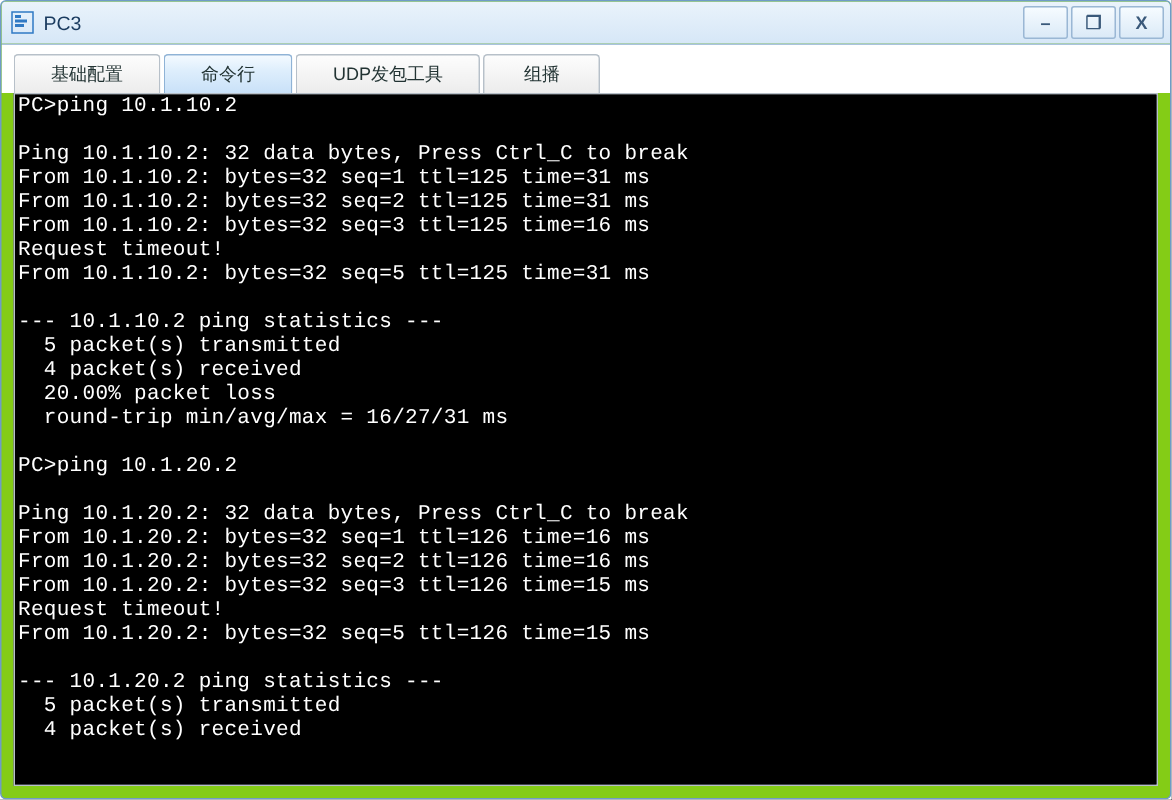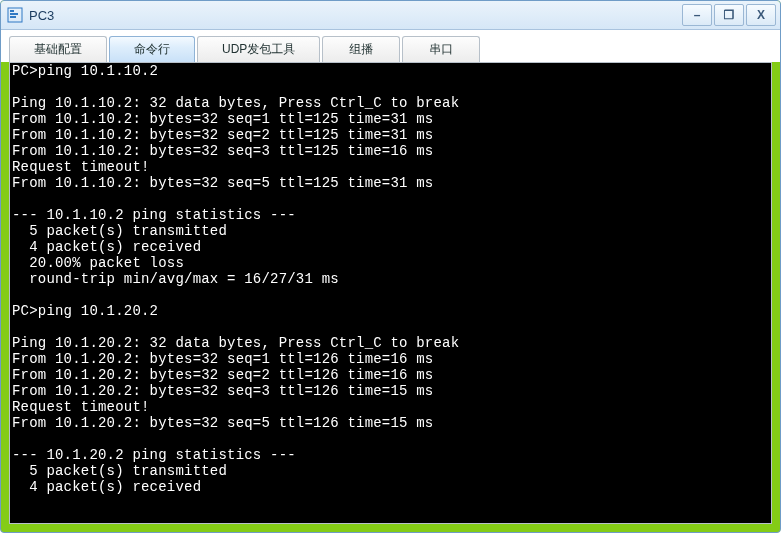--- a/index.html
+++ b/index.html
@@ -147,21 +147,20 @@
       <div class="win-btn">❐</div>
       <div class="win-btn">X</div>
     </div>
   </div>
 
   <div class="tabs-row">
     <div class="tab">基础配置</div>
     <div class="tab active">命令行</div>
     <div class="tab">UDP发包工具</div>
     <div class="tab">组播</div>
-    <div class="tab">串口</div>
   </div>
 
   <div class="content-frame">
     <div class="terminal-scroll">
       <div class="terminal" id="terminal">PC&gt;ping 10.1.10.2
 
 Ping 10.1.10.2: 32 data bytes, Press Ctrl_C to break
 From 10.1.10.2: bytes=32 seq=1 ttl=125 time=31 ms
 From 10.1.10.2: bytes=32 seq=2 ttl=125 time=31 ms
 From 10.1.10.2: bytes=32 seq=3 ttl=125 time=16 ms

